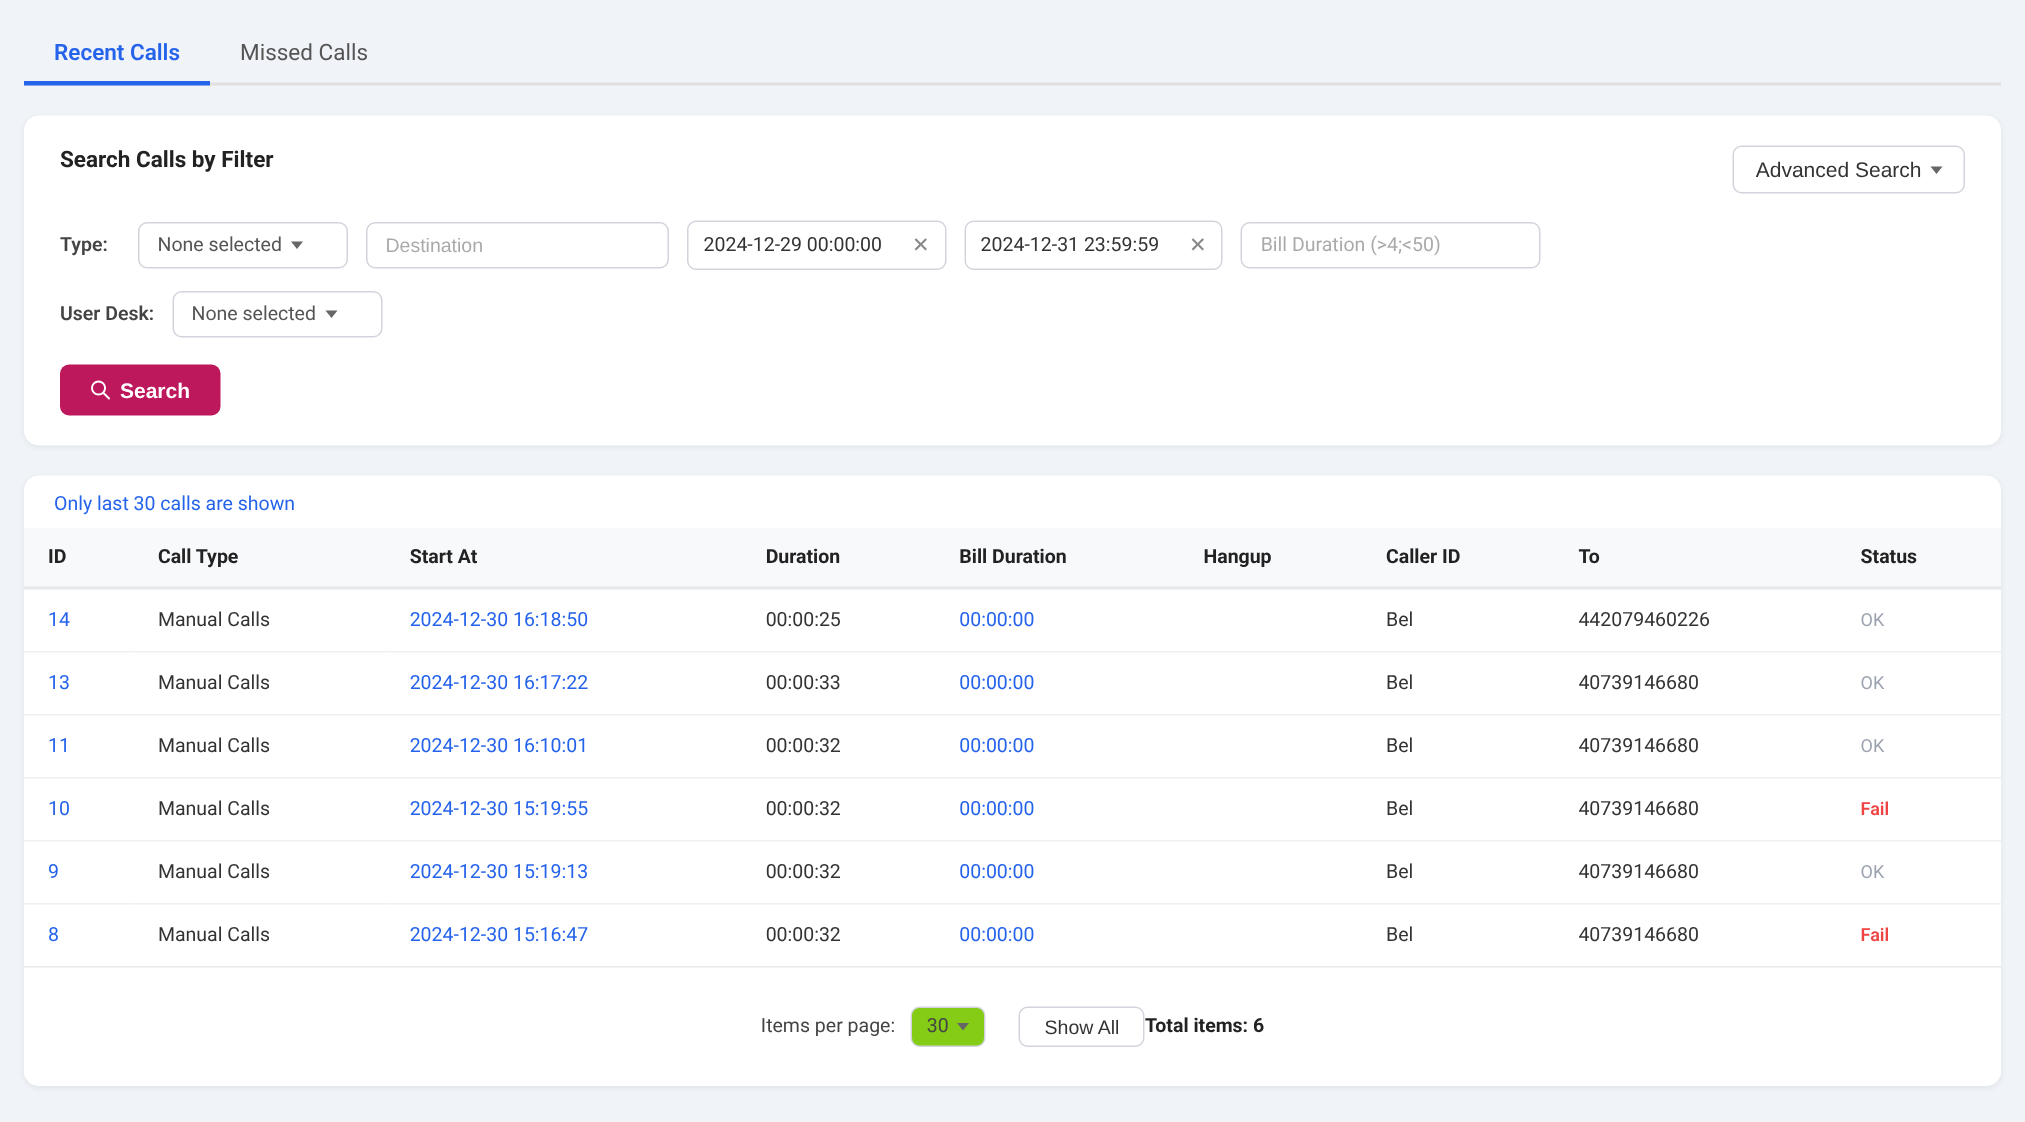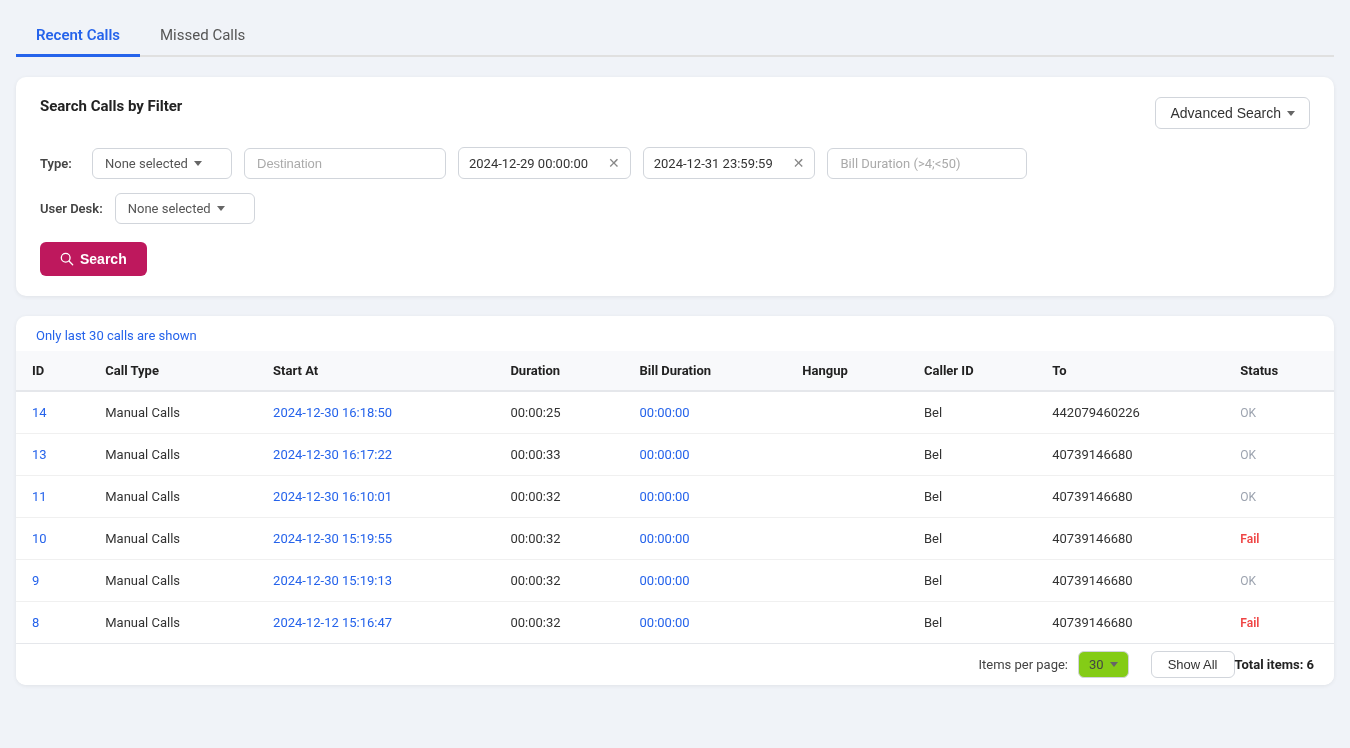--- a/index.html
+++ b/index.html
@@ -196,22 +196,22 @@
     }
     .status-fail {
       color: #ef4444;
       font-size: 12px;
       font-weight: 600;
     }
     
     .table-footer {
       display: flex;
       align-items: center;
-      justify-content: flex-end;
-      padding: 7px 20px;
+      justify-content: center;
+      padding: 26px 20px;
       border-top: 1px solid #e5e7eb;
       background: #fff;
     }
     .items-per-page {
       display: flex;
       align-items: center;
       gap: 10px;
       font-size: 13px;
       color: #444;
     }
@@ -380,21 +380,21 @@
       <td>00:00:32</td>
       <td><span class="link-blue">00:00:00</span></td>
       <td></td>
       <td>Bel</td>
       <td>40739146680</td>
       <td><span class="status-ok">OK</span></td>
     </tr>
           <tr>
       <td><a class="link-blue">8</a></td>
       <td>Manual Calls</td>
-      <td><span class="link-blue">2024-12-12 15:16:47</span></td>
+      <td><span class="link-blue">2024-12-30 15:16:47</span></td>
       <td>00:00:32</td>
       <td><span class="link-blue">00:00:00</span></td>
       <td></td>
       <td>Bel</td>
       <td>40739146680</td>
       <td><span class="status-fail">Fail</span></td>
     </tr>
         </tbody>
     </table>
 

